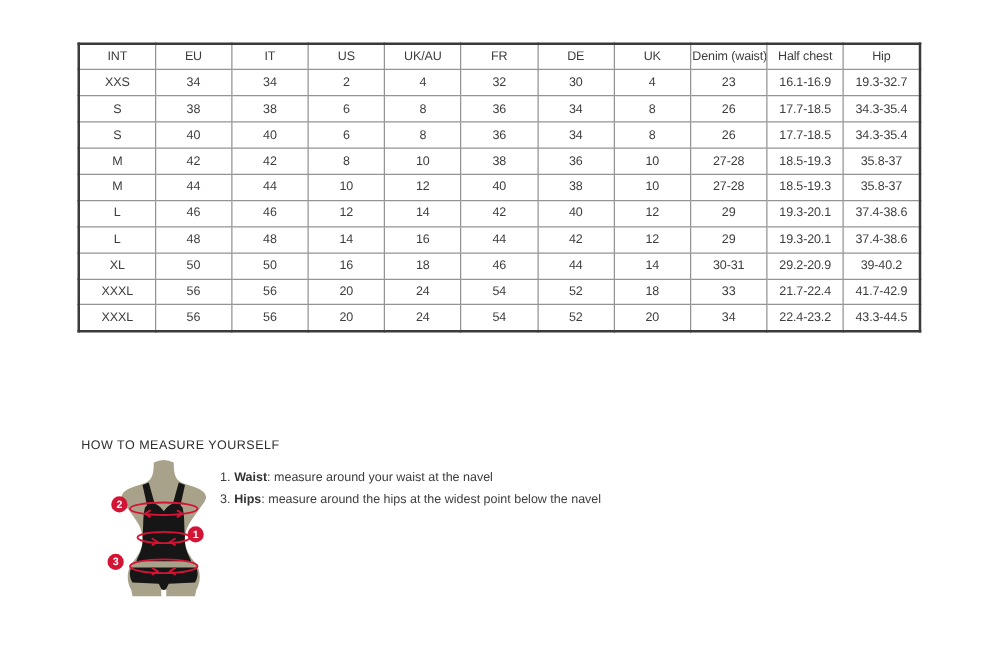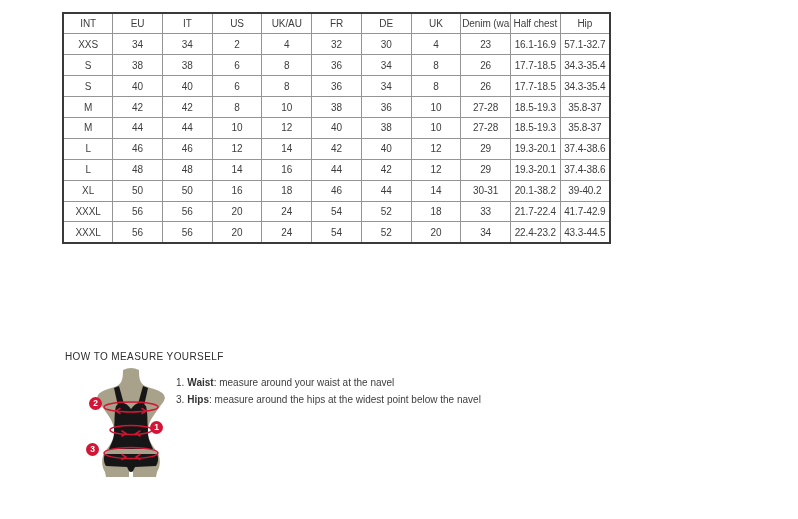--- a/index.html
+++ b/index.html
@@ -7,22 +7,22 @@
   body {
     position:relative;
     width:798px; height:519px;
     font-family:"Liberation Sans", sans-serif;
     color:#3d3d3d;
     overflow:hidden;
   }
 
   
   .size-table {
-    position:absolute; left:62px; top:12px;
-    width:549px;
+    position:absolute; left:62px; top:34px;
+    width:675px;
     border-collapse:collapse;
     table-layout:fixed;
     border:2px solid #3a3a3a;
   }
   .size-table th, .size-table td {
     border:1px solid #949494;
     height:20.9px;
     text-align:center;
     vertical-align:middle;
     font-size:10px;
@@ -93,21 +93,21 @@
         <td>XXS</td>
         <td>34</td>
         <td>34</td>
         <td>2</td>
         <td>4</td>
         <td>32</td>
         <td>30</td>
         <td>4</td>
         <td>23</td>
         <td>16.1-16.9</td>
-        <td>57.1-32.7</td>
+        <td>19.3-32.7</td>
       </tr>
       <tr>
         <td>S</td>
         <td>38</td>
         <td>38</td>
         <td>6</td>
         <td>8</td>
         <td>36</td>
         <td>34</td>
         <td>8</td>
@@ -183,21 +183,21 @@
       <tr>
         <td>XL</td>
         <td>50</td>
         <td>50</td>
         <td>16</td>
         <td>18</td>
         <td>46</td>
         <td>44</td>
         <td>14</td>
         <td>30-31</td>
-        <td>20.1-38.2</td>
+        <td>29.2-20.9</td>
         <td>39-40.2</td>
       </tr>
       <tr>
         <td>XXXL</td>
         <td>56</td>
         <td>56</td>
         <td>20</td>
         <td>24</td>
         <td>54</td>
         <td>52</td>

